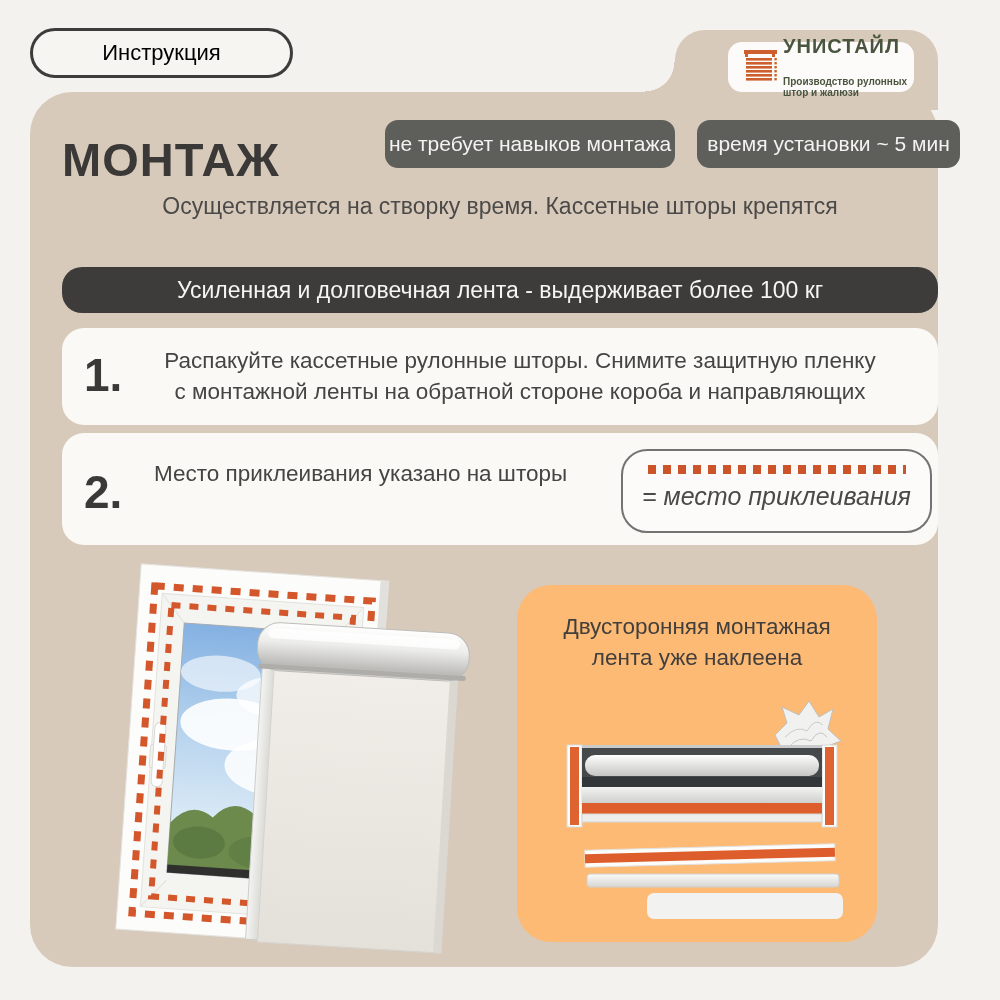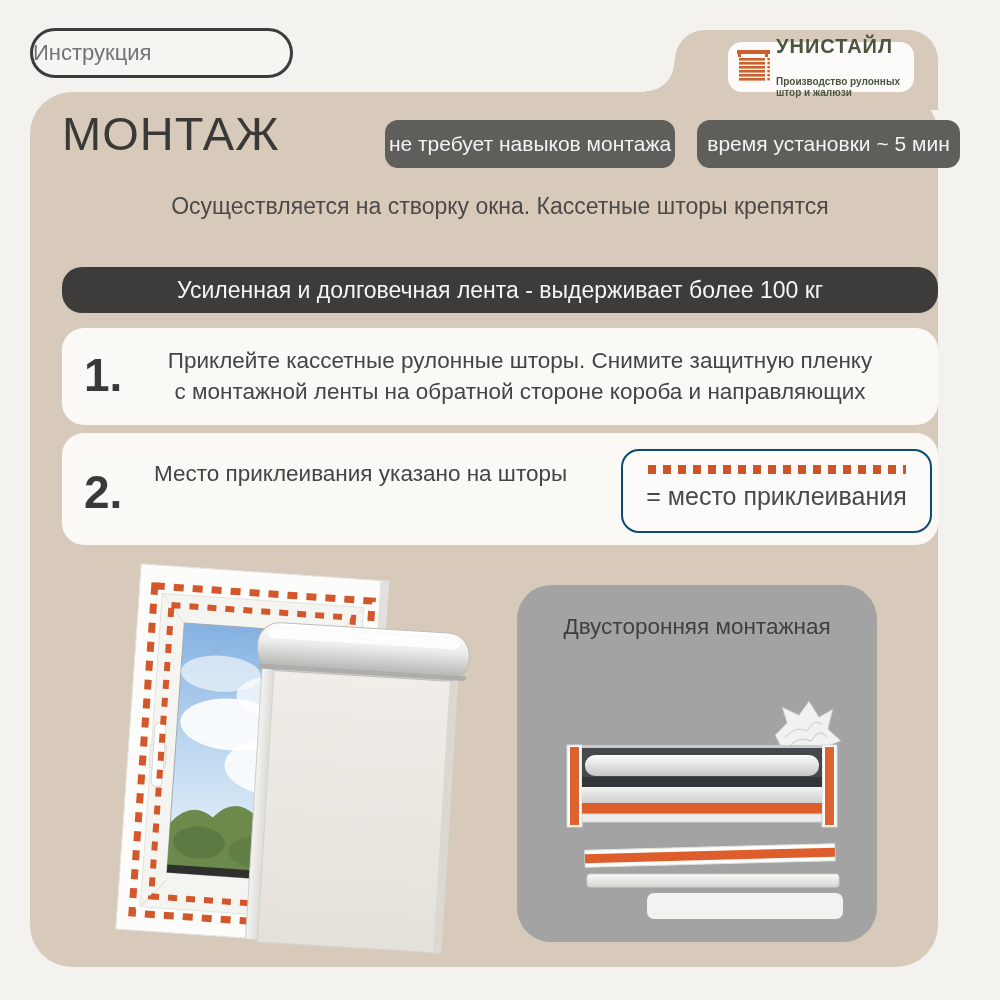--- a/index.html
+++ b/index.html
@@ -4,48 +4,48 @@
 <style>
   html,body{margin:0;padding:0;}
   .canvas{
     position:relative;width:1000px;height:1000px;overflow:hidden;
     background:#f3f2ef;font-family:"Liberation Sans",sans-serif;color:#3b3a38;
   }
   
   .instruction-pill{
     position:absolute;left:30px;top:28px;width:257px;height:44px;
     border:3px solid #3c3c3a;border-radius:26px;background:#f6f5f2;
-    display:flex;align-items:center;
-    font-size:22px;color:#737373;
+    display:flex;align-items:center;justify-content:center;
+    font-size:22px;color:#000000;
   }
   .panel-tab{
     position:absolute;left:675px;top:30px;width:263px;height:80px;
     background:#d8cabb;border-radius:30px 30px 0 0;
   }
   .panel-fillet{
     position:absolute;left:645px;top:62px;width:30px;height:30px;
     background:radial-gradient(circle 30px at 0 0,#f3f2ef 0 29px,#d8cabb 29.5px);
   }
   .logo-card{
     position:absolute;left:728px;top:42px;width:186px;height:50px;
     background:#fcfbf9;border-radius:14px;display:flex;align-items:center;
-    padding:0;box-sizing:border-box;
+    padding:7px;box-sizing:border-box;
   }
   .logo-icon{margin:4px 4px 4px 8px;flex:0 0 auto;}
   .logo-text{line-height:1;}
   .brand-name{font-size:20px;font-weight:bold;color:#4a5540;letter-spacing:1px;}
   .brand-tagline{font-size:10px;font-weight:bold;color:#4a5540;line-height:11.5px;margin-top:20px;}
   
   .panel{
     position:absolute;left:30px;top:92px;width:908px;height:875px;
     background:#d8cabb;border-radius:42px;
   }
   .page-title{
-    position:absolute;left:62px;top:106px;
-    font-size:47px;font-weight:normal;letter-spacing:1px;color:#3a3937;
+    position:absolute;left:62px;top:132px;
+    font-size:47px;font-weight:bold;letter-spacing:1px;color:#3a3937;
   }
   .badge{
     position:absolute;top:120px;height:48px;background:#5e5e5a;border-radius:13px;
     display:flex;align-items:center;justify-content:center;
     color:#f4f3f1;font-size:21px;white-space:nowrap;
   }
   .badge.b1{left:385px;width:290px;}
   .badge.b2{left:697px;width:263px;}
   .intro-text{
     position:absolute;left:100px;top:191px;width:800px;text-align:center;
@@ -71,32 +71,32 @@
   .step-text{font-size:22.5px;color:#454442;}
   .step-text span{display:block;white-space:nowrap;}
   .step1 .step-text{
     position:absolute;left:70px;right:30px;top:17px;text-align:center;line-height:31px;
   }
   .step2 .step-text{
     position:absolute;left:92px;top:24px;text-align:left;line-height:33px;
   }
   .legend-box{
     position:absolute;left:559px;top:16px;width:311px;height:84px;
-    background:#fcfbf9;border:2px solid #0c4a6e;border-radius:18px;box-sizing:border-box;
+    background:#fcfbf9;border:2px solid #737373;border-radius:26px;box-sizing:border-box;font-style:italic;
   }
   .tape-dashes{
     width:258px;height:9px;margin:14px auto 8px auto;
     background:repeating-linear-gradient(90deg,#cb5429 0 8px,transparent 8px 15px);
   }
   .legend-label{text-align:center;font-size:25px;color:#4a4946;white-space:nowrap;}
   
   .window-illustration{position:absolute;left:108px;top:558px;width:400px;height:400px;}
   .note-card{
     position:absolute;left:517px;top:585px;width:360px;height:357px;
-    background:#a3a3a3;border-radius:34px;
+    background:#fdba74;border-radius:34px;
   }
   .note-text{
     margin-top:26px;text-align:center;font-size:22.5px;line-height:31px;color:#413f3d;
   }
   .note-text span{display:block;white-space:nowrap;}
   .note-illustration{position:absolute;left:20px;top:112px;}
 </style>
 </head>
 <body>
 
@@ -143,31 +143,31 @@
 
   <div class="page-title">МОНТАЖ</div>
   <div class="badge b1">
     <span>не требует навыков монтажа</span>
   </div>
   <div class="badge b2">
     <span>время установки ~ 5 мин</span>
   </div>
 
   <div class="intro-text">
-    <span>Осуществляется на створку окна. Кассетные шторы крепятся</span>
+    <span>Осуществляется на створку время. Кассетные шторы крепятся</span>
   </div>
 
   <div class="highlight-bar">
     <span>Усиленная и долговечная лента - выдерживает более 100 кг</span>
   </div>
 
   <div class="step-card step1">
     <div class="step-number">1.</div>
     <div class="step-text">
-      <span>Приклейте кассетные рулонные шторы. Снимите защитную пленку</span>
+      <span>Распакуйте кассетные рулонные шторы. Снимите защитную пленку</span>
       <span>с монтажной ленты на обратной стороне короба и направляющих</span>
     </div>
   </div>
 
   <div class="step-card step2">
     <div class="step-number">2.</div>
     <div class="step-text">
       <span>Место приклеивания указано на шторы</span>
     </div>
     <div class="legend-box">
@@ -227,20 +227,21 @@
       <rect x="344" y="100" width="8" height="284" fill="#dbd8d2"></rect>
       <rect x="150" y="64" width="212" height="48" rx="22" fill="url(#cassette)" stroke="#bdbcb9"></rect>
       <rect x="160" y="70" width="192" height="10" rx="5" fill="#ffffff" opacity="0.8"></rect>
       <rect x="152" y="106" width="208" height="5" rx="2.5" fill="#aeadaa"></rect>
     </g>
   </svg>
 
   <div class="note-card">
     <div class="note-text">
       <span>Двусторонняя монтажная</span>
+      <span>лента уже наклеена</span>
     </div>
     <svg class="note-illustration" width="320" height="235" viewBox="0 0 320 235">
       <defs>
         <linearGradient id="roller2" x1="0" y1="0" x2="0" y2="1">
           <stop offset="0" stop-color="#fdfdfd"></stop>
           <stop offset="1" stop-color="#c6c6c4"></stop>
         </linearGradient>
         <linearGradient id="silver2" x1="0" y1="0" x2="0" y2="1">
           <stop offset="0" stop-color="#f3f3f2"></stop>
           <stop offset="1" stop-color="#cfcfcd"></stop>

